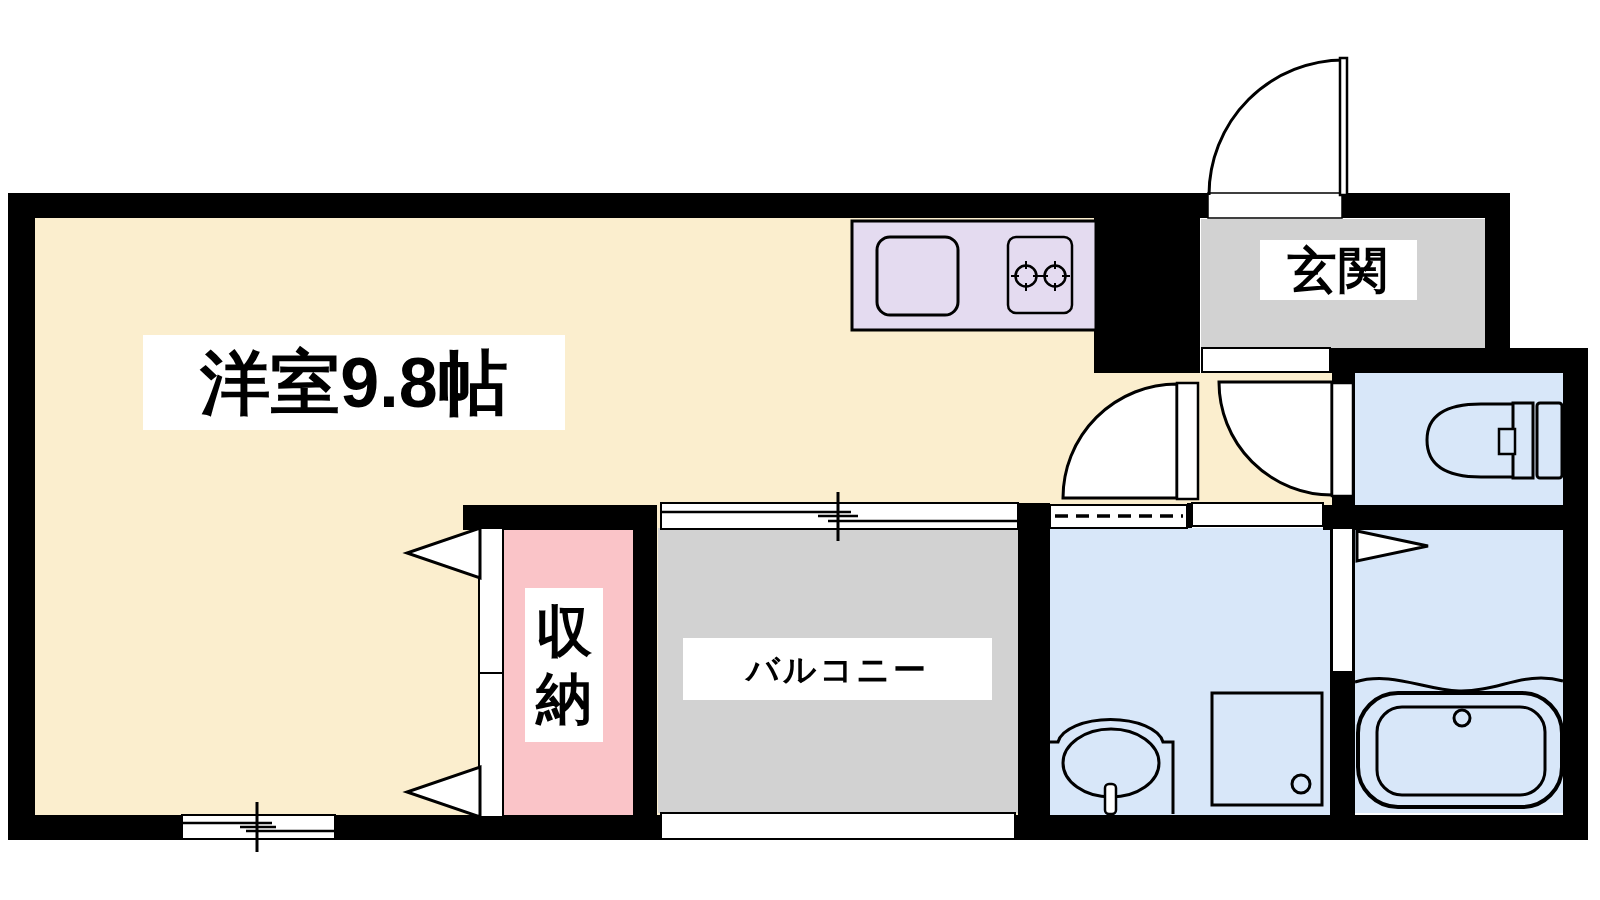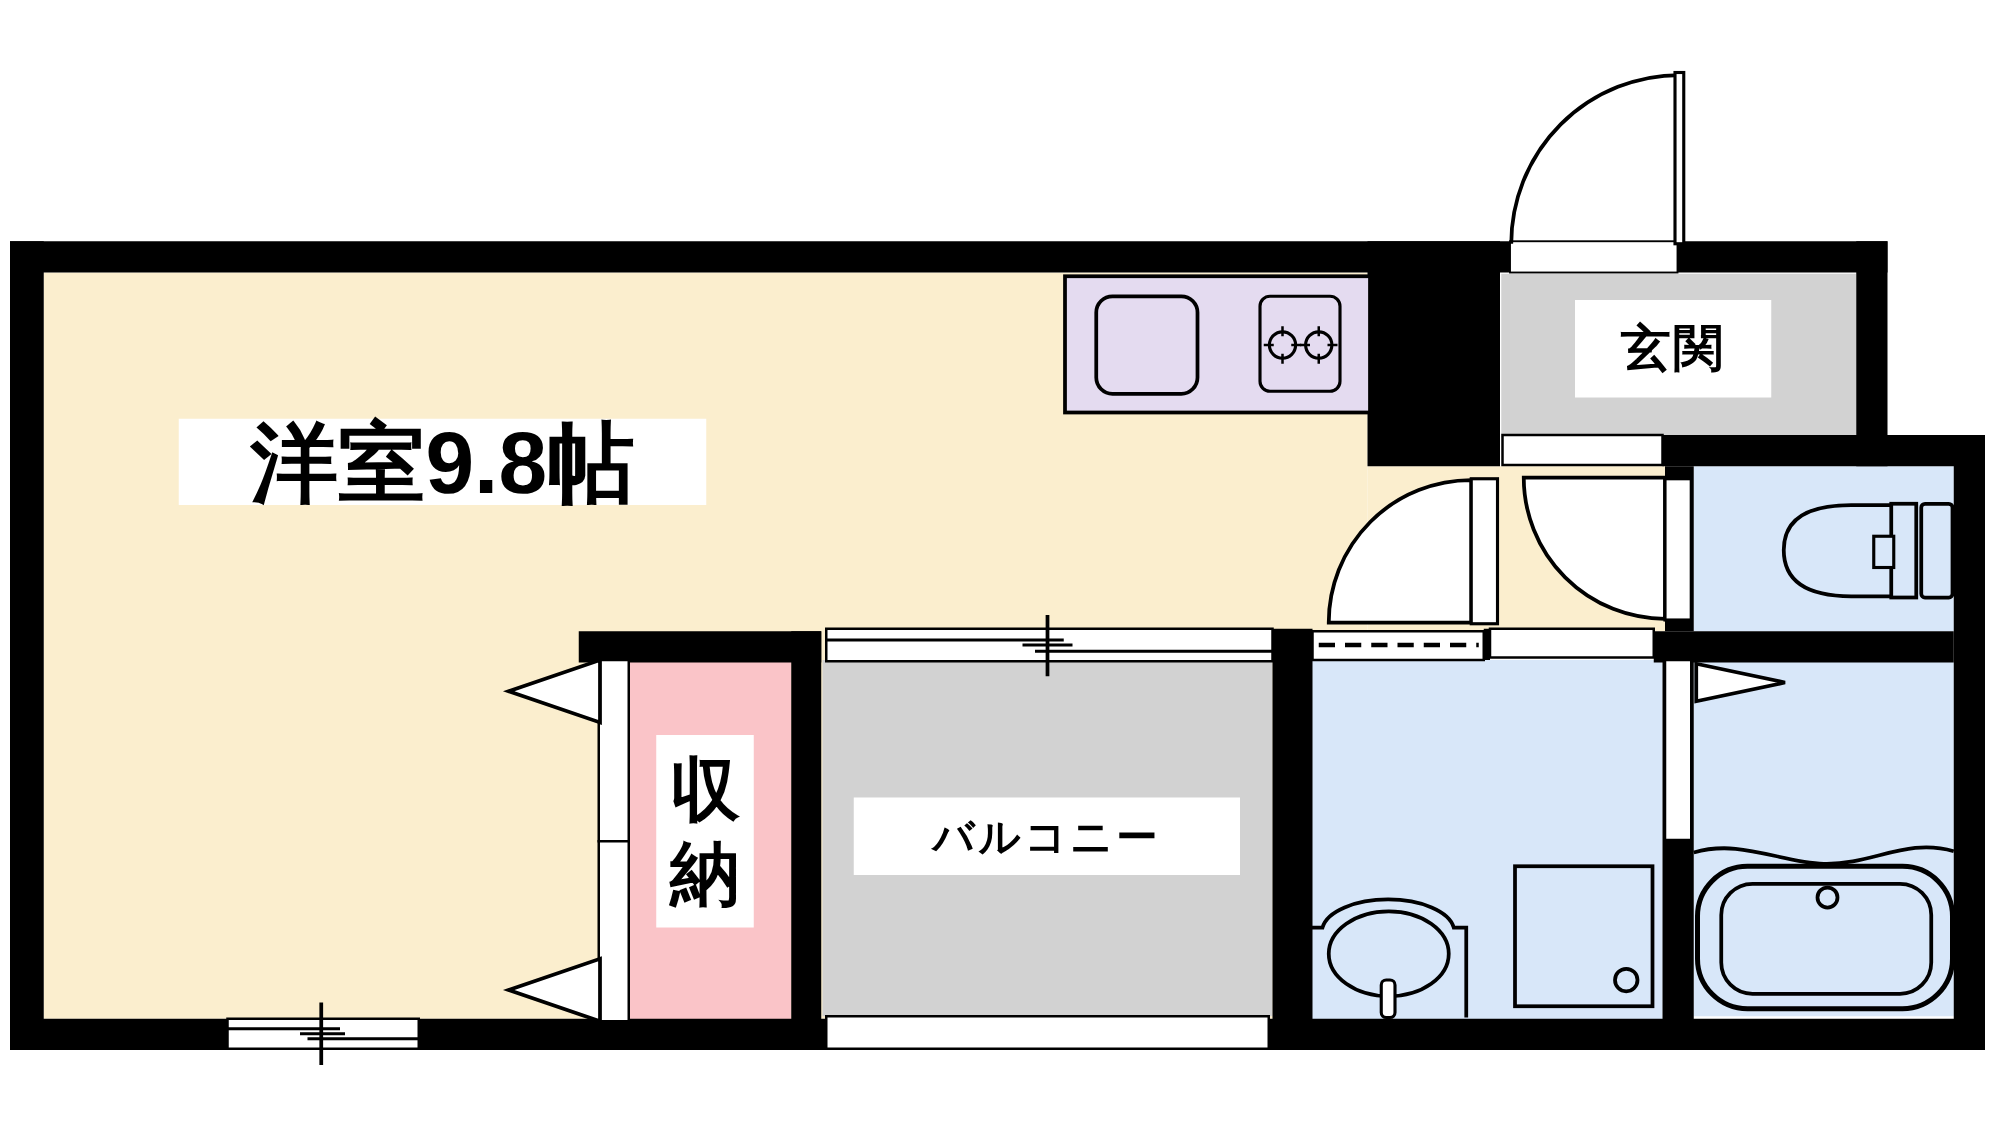--- a/index.html
+++ b/index.html
@@ -19,22 +19,22 @@
     display:flex;
     align-items:center;
     justify-content:center;
     line-height:1.0;
     white-space:nowrap;
   }
   .room-label.vertical{
     flex-direction:column;
     line-height:1.2;
   }
-  #label-main    {left:143px; top:335px; width:422px; height:69px;  font-size:70px;}
-  #label-genkan  {left:1260px;top:240px; width:157px; height:78px;  font-size:40px; letter-spacing:2px;}
+  #label-main    {left:143px; top:335px; width:422px; height:95px;  font-size:70px;}
+  #label-genkan  {left:1260px;top:240px; width:157px; height:60px;  font-size:49px; letter-spacing:2px;}
   #label-closet  {left:525px; top:588px; width:78px;  height:154px; font-size:56px;}
   #label-balcony {left:683px; top:638px; width:309px; height:62px;  font-size:33px; letter-spacing:3px;}
 </style>
 </head>
 <body>
 
 <div class="stage">
 
   <svg width="1600" height="900" viewBox="0 0 1600 900">
 

